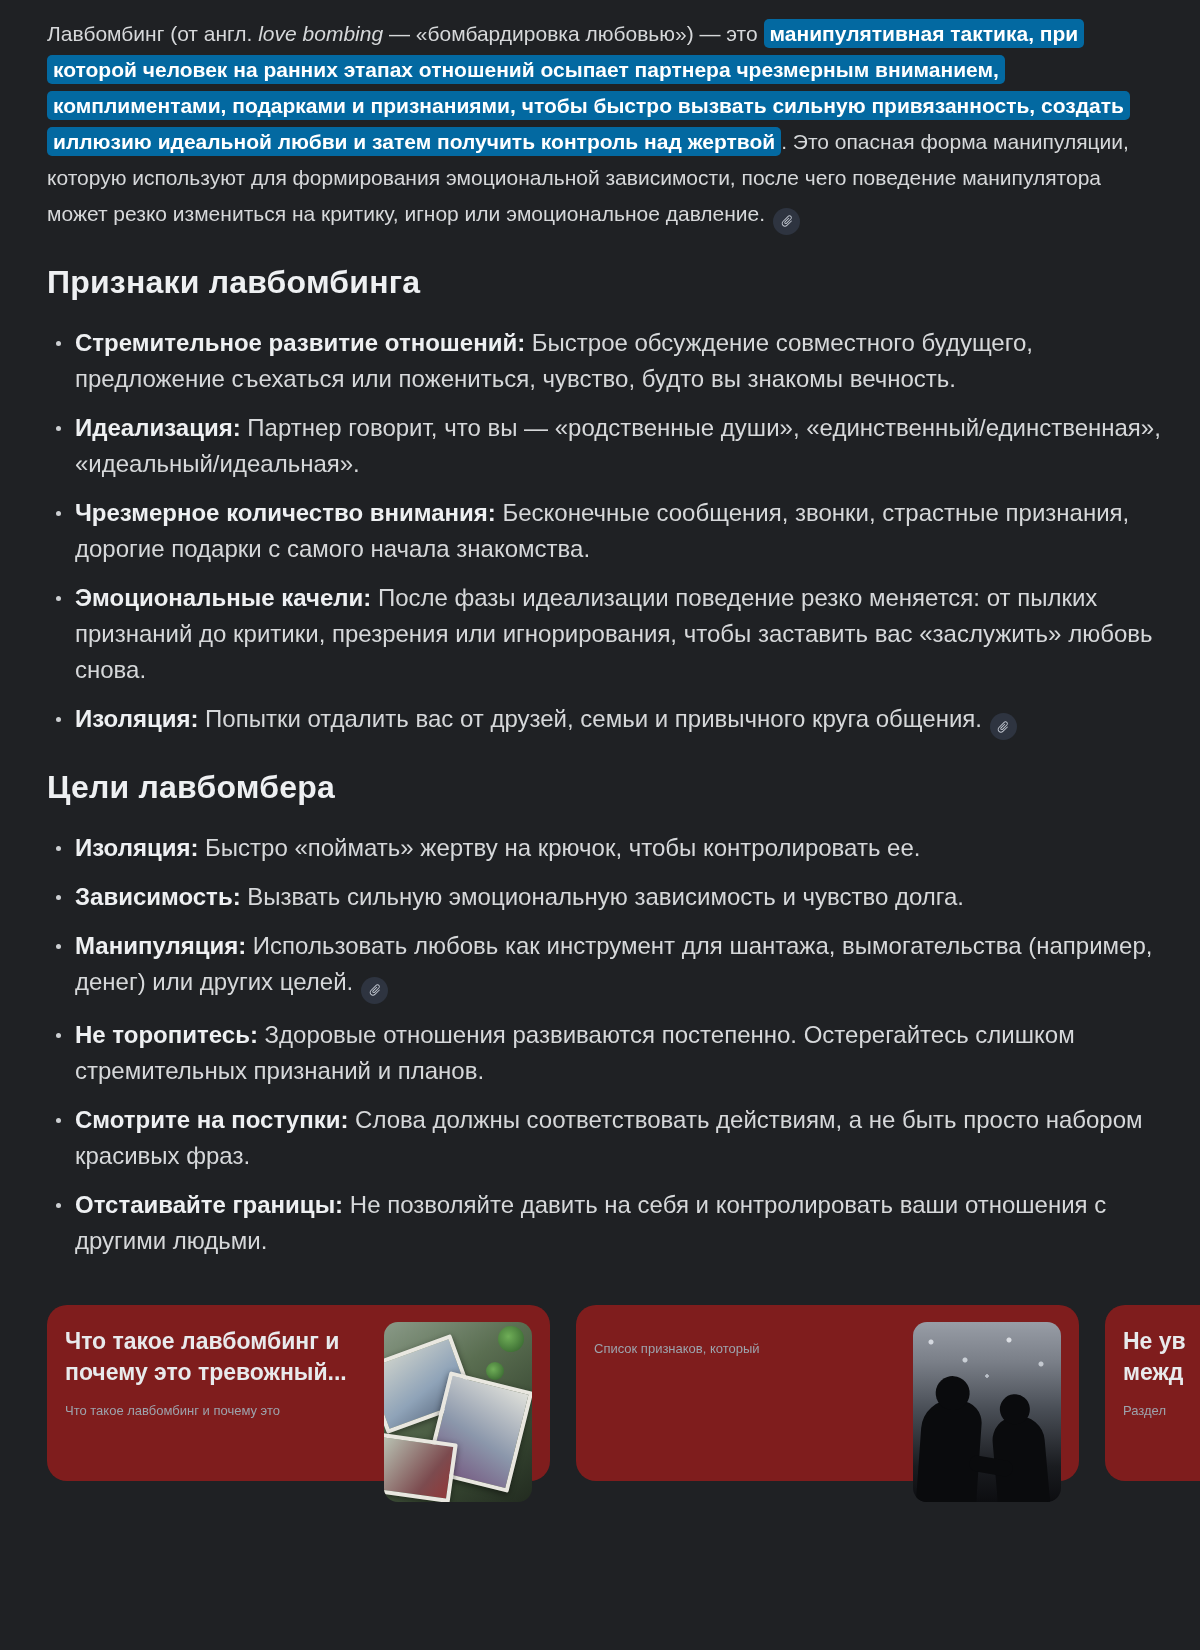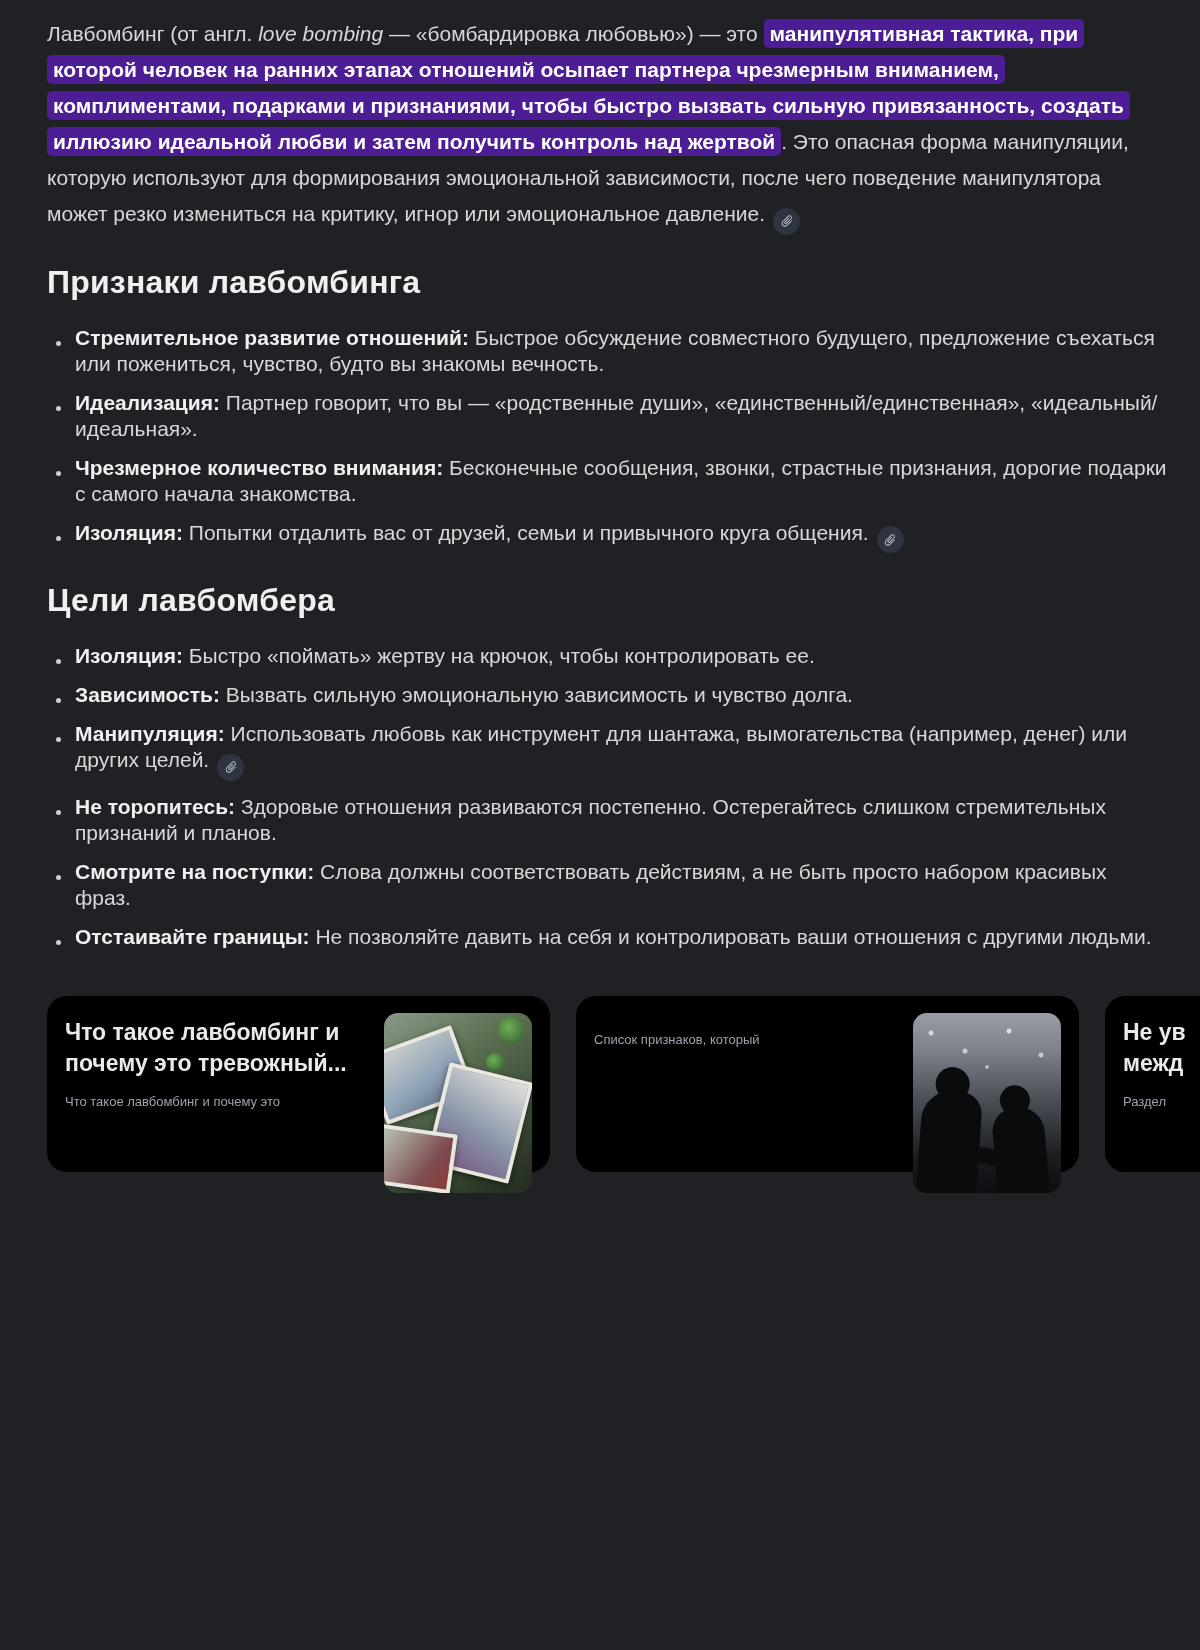--- a/index.html
+++ b/index.html
@@ -16,21 +16,21 @@
     width: 1120px;
   }
   .answer-paragraph {
     margin: 0;
     font-size: 21px;
     line-height: 36px;
     color: #d6d8da;
   }
   .italic { font-style: italic; }
   .hl {
-    background: #4c1d95;
+    background: #0369a1;
     color: #ffffff;
     font-weight: 700;
     padding: 3px 6px;
     border-radius: 5px;
     -webkit-box-decoration-break: clone;
     box-decoration-break: clone;
   }
   h2.section-title {
     margin: 30px 0 26px 0;
     font-size: 32px;
@@ -41,22 +41,22 @@
   }
   ul.bullets {
     list-style: none;
     margin: 0;
     padding: 0;
   }
   ul.bullets li {
     position: relative;
     padding-left: 28px;
     margin: 0 0 13px 0;
-    font-size: 21px;
-    line-height: 26px;
+    font-size: 24px;
+    line-height: 36px;
     color: #d6d8da;
   }
   ul.bullets li::before {
     content: "";
     position: absolute;
     left: 9px;
     top: 16px;
     width: 5px;
     height: 5px;
     border-radius: 50%;
@@ -79,21 +79,21 @@
   .cards {
     display: flex;
     gap: 26px;
     margin: 46px 0 0 47px;
     width: 1600px;
   }
   .card {
     flex: 0 0 503px;
     box-sizing: border-box;
     height: 176px;
-    background: #000000;
+    background: #7f1d1d;
     border-radius: 20px;
     padding: 17px 18px;
     display: flex;
     gap: 14px;
     cursor: pointer;
   }
   .card-text { flex: 1; min-width: 0; padding-top: 4px; }
   .card-title {
     font-size: 23px;
     line-height: 31px;
@@ -194,20 +194,21 @@
           <path fill="#c4c9d2" d="M16.5 6v11.5c0 2.21-1.79 4-4 4s-4-1.79-4-4V5c0-1.38 1.12-2.5 2.5-2.5s2.5 1.12 2.5 2.5v10.5c0 .55-.45 1-1 1s-1-.45-1-1V6H10v9.5c0 1.38 1.12 2.5 2.5 2.5s2.5-1.12 2.5-2.5V5c0-2.21-1.79-4-4-4S7 2.79 7 5v12.5c0 3.04 2.46 5.5 5.5 5.5s5.5-2.46 5.5-5.5V6h-1.5z"></path>
         </svg>
       </span></p>
 
   <section>
     <h2 class="section-title">Признаки лавбомбинга</h2>
     <ul class="bullets">
       <li><b class="lead">Стремительное развитие отношений:</b><span> Быстрое обсуждение совместного будущего, предложение съехаться или пожениться, чувство, будто вы знакомы вечность.</span></li>
       <li><b class="lead">Идеализация:</b><span> Партнер говорит, что вы — «родственные души», «единственный/единственная», «идеальный/идеальная».</span></li>
       <li><b class="lead">Чрезмерное количество внимания:</b><span> Бесконечные сообщения, звонки, страстные признания, дорогие подарки с самого начала знакомства.</span></li>
+      <li><b class="lead">Эмоциональные качели:</b><span> После фазы идеализации поведение резко меняется: от пылких признаний до критики, презрения или игнорирования, чтобы заставить вас «заслужить» любовь снова.</span></li>
       <li><b class="lead">Изоляция:</b><span> Попытки отдалить вас от друзей, семьи и привычного круга общения.</span><span class="badge">
             <svg width="14" height="14" viewBox="0 0 24 24">
               <path fill="#c4c9d2" d="M16.5 6v11.5c0 2.21-1.79 4-4 4s-4-1.79-4-4V5c0-1.38 1.12-2.5 2.5-2.5s2.5 1.12 2.5 2.5v10.5c0 .55-.45 1-1 1s-1-.45-1-1V6H10v9.5c0 1.38 1.12 2.5 2.5 2.5s2.5-1.12 2.5-2.5V5c0-2.21-1.79-4-4-4S7 2.79 7 5v12.5c0 3.04 2.46 5.5 5.5 5.5s5.5-2.46 5.5-5.5V6h-1.5z"></path>
             </svg>
           </span></li>
     </ul>
   </section>
 
   <section>
     <h2 class="section-title">Цели лавбомбера</h2>

